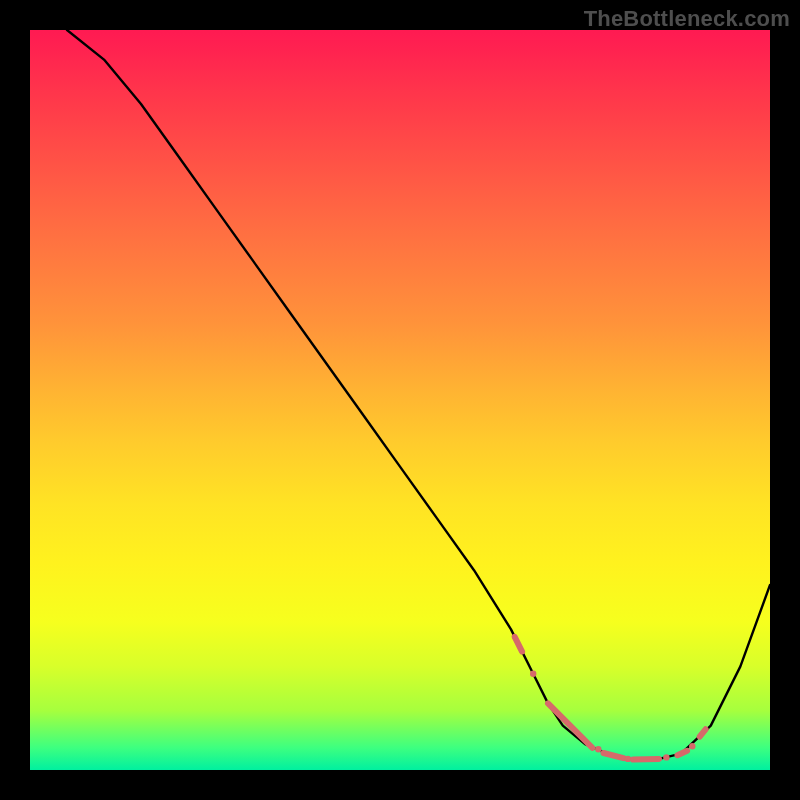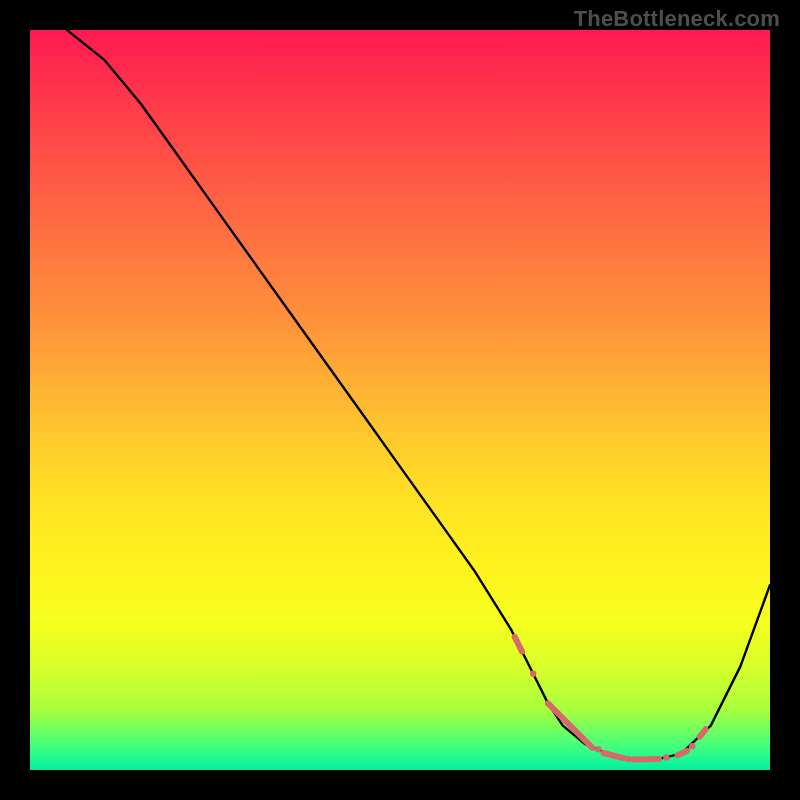--- a/index.html
+++ b/index.html
@@ -34,21 +34,21 @@
       #f6ff1e 80%,
       #d8ff2a 86%,
       #a6ff3e 92%,
       #3dff80 97%,
       #00f0a0 100%
     );
   }
   .watermark {
     position: absolute;
     top: 6px;
-    right: 20px;
+    right: 10px;
     font-family: Arial, Helvetica, sans-serif;
     font-size: 22px;
     font-weight: 600;
     color: #4e4e4e;
     letter-spacing: 0.2px;
   }
   svg.curve {
     position: absolute;
     inset: 0;
     width: 100%;

